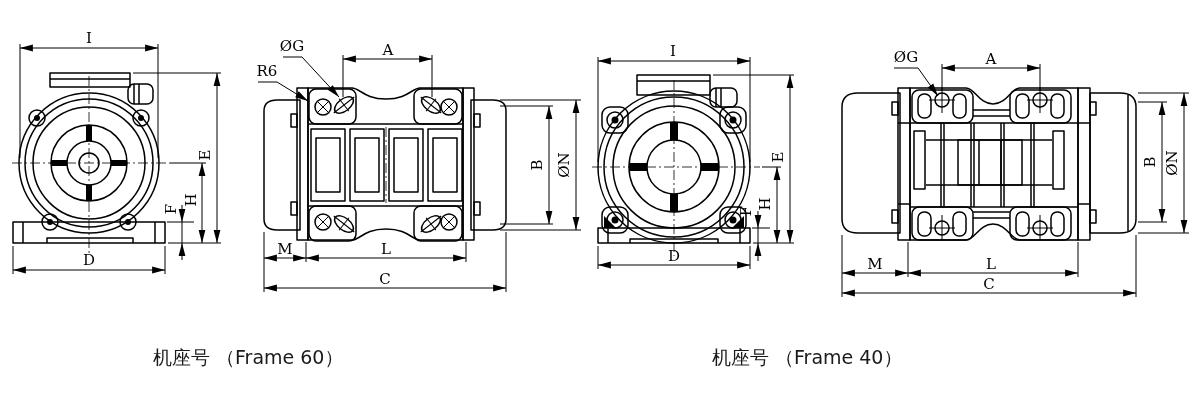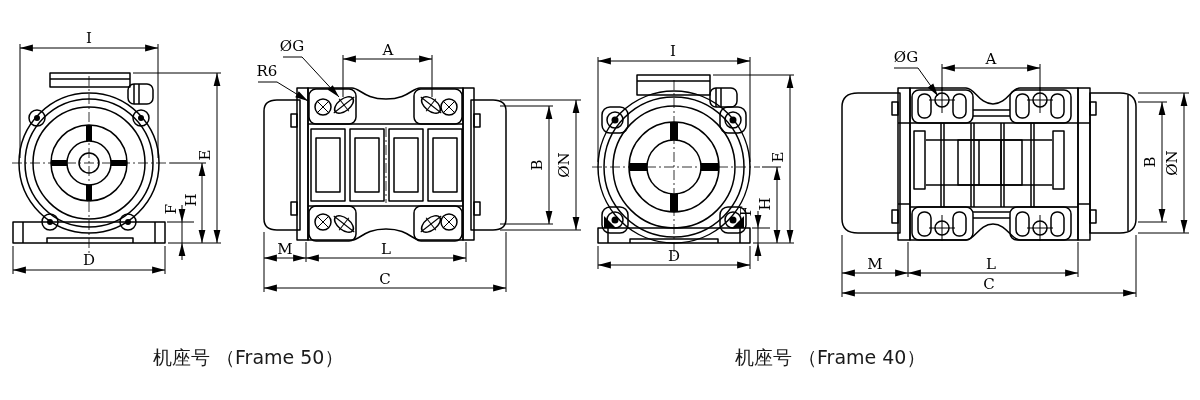--- a/index.html
+++ b/index.html
@@ -342,15 +342,15 @@
       <line class="d" x1="842" y1="273" x2="908" y2="273" marker-start="url(#ar)" marker-end="url(#ar)"></line>
       <text class="dim" x="875" y="269" text-anchor="middle">M</text>
       <line class="d" x1="908" y1="273" x2="1078" y2="273" marker-start="url(#ar)" marker-end="url(#ar)"></line>
       <text class="dim" x="991" y="269" text-anchor="middle">L</text>
       <line class="d" x1="842" y1="293" x2="1136" y2="293" marker-start="url(#ar)" marker-end="url(#ar)"></line>
       <text class="dim" x="989" y="289" text-anchor="middle">C</text>
     </g>
   </g>
 </svg>
 
-<div class="caption" style="left:153px;top:345px;">机座号 （Frame 50）</div>
-<div class="caption" style="left:735px;top:345px;">机座号 （Frame 40）</div>
+<div class="caption" style="left:153px;top:345px;">机座号 （Frame 60）</div>
+<div class="caption" style="left:712px;top:345px;">机座号 （Frame 40）</div>
 </div>
 
 </body></html>

